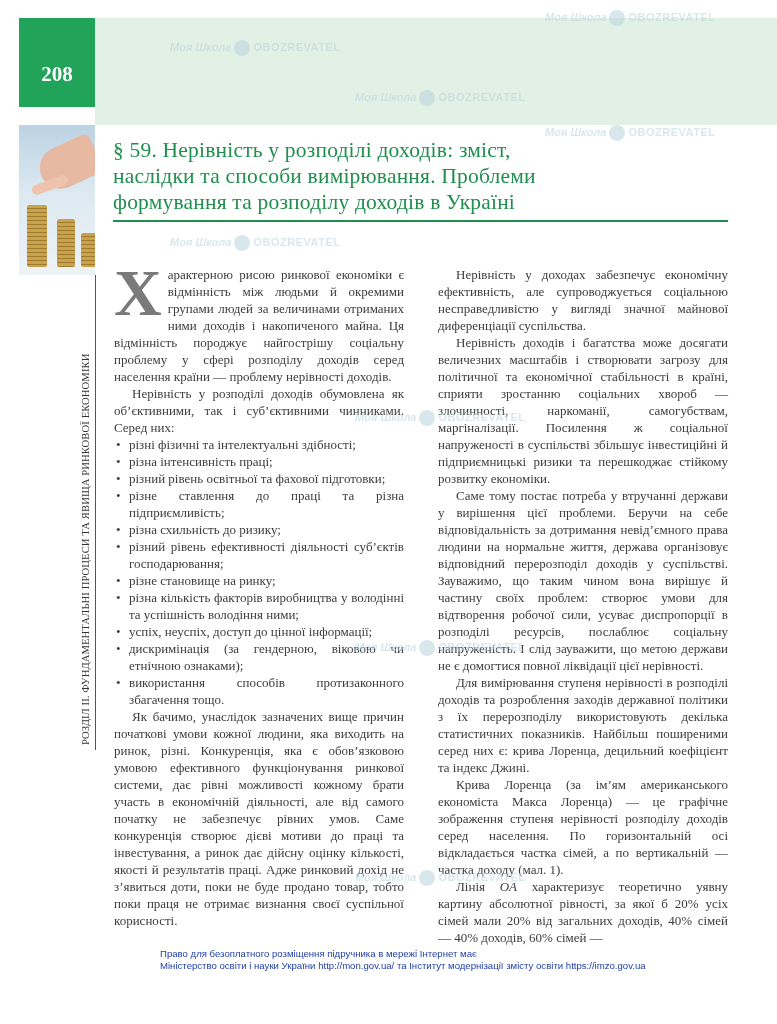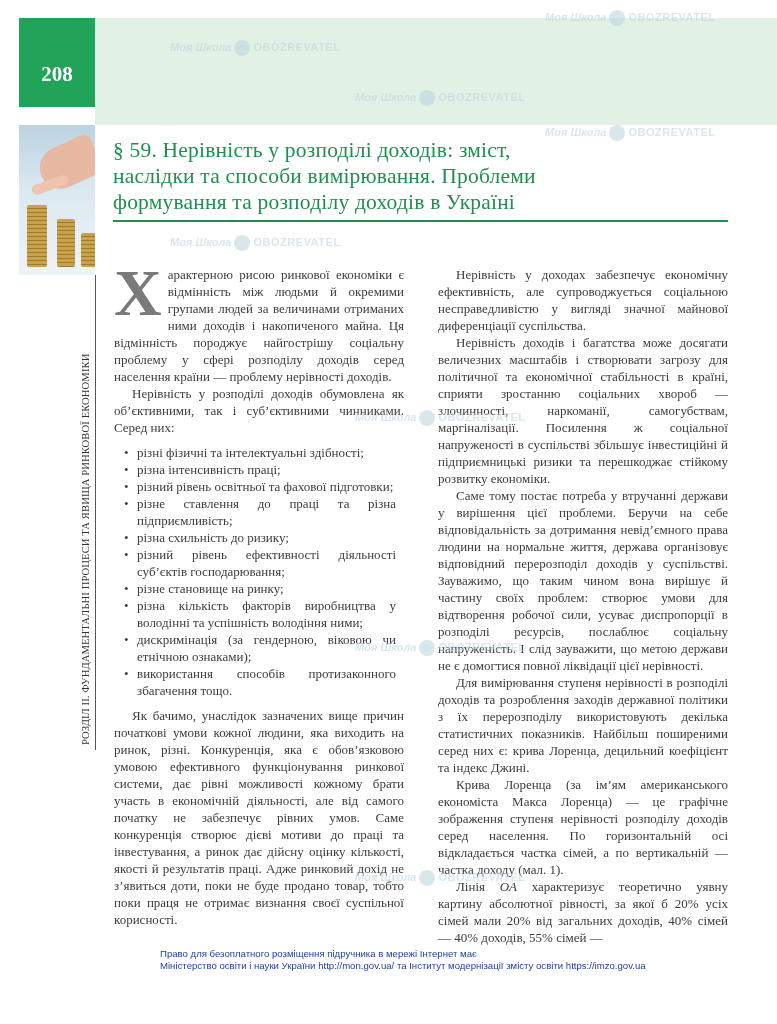--- a/index.html
+++ b/index.html
@@ -66,21 +66,21 @@
   }
   .col-left { left:114px; }
   .col-right { left:438px; }
   .col p { margin:0; text-indent:18px; }
   .col p.first { text-indent:0; }
   .dropcap {
     float:left; font-size:66px; line-height:50px; height:52px;
     color:#7a7a7a; font-weight:bold; margin:2px 6px 0 0;
     font-family:"Liberation Serif","DejaVu Serif",serif;
   }
-  ul.bullets { list-style:none; margin:8px; padding:0; }
+  ul.bullets { list-style:none; margin:0; padding:0; }
   ul.bullets li { position:relative; padding-left:15px; }
   ul.bullets li::before { content:"•"; position:absolute; left:2px; top:0; }
   .footer {
     position:absolute; left:160px; top:948px; width:600px;
     font-family:"Liberation Sans","DejaVu Sans",sans-serif;
     font-size:9.6px; line-height:12px; color:#1f3fa8;
   }
   .wm {
     position:absolute; color:#b9d4de; font-family:"Liberation Sans",sans-serif;
     font-size:11px; font-style:italic; font-weight:bold; opacity:0.55;
@@ -120,33 +120,34 @@
   <p>Нерівність у розподілі доходів обумовлена як об’єктивними, так і суб’єктивними чинниками. Серед них:</p>
   <ul class="bullets">
     <li>різні фізичні та інтелектуальні здібності;</li>
     <li>різна інтенсивність праці;</li>
     <li>різний рівень освітньої та фахової підготовки;</li>
     <li>різне ставлення до праці та різна підприємливість;</li>
     <li>різна схильність до ризику;</li>
     <li>різний рівень ефективності діяльності суб’єктів господарювання;</li>
     <li>різне становище на ринку;</li>
     <li>різна кількість факторів виробництва у володінні та успішність володіння ними;</li>
+    <li>успіх, неуспіх, доступ до цінної інформації;</li>
     <li>дискримінація (за гендерною, віковою чи етнічною ознаками);</li>
     <li>використання способів протизаконного збагачення тощо.</li>
   </ul>
   <p>Як бачимо, унаслідок зазначених вище причин початкові умови кожної людини, яка виходить на ринок, різні. Конкуренція, яка є обов’язковою умовою ефективного функціонування ринкової системи, дає рівні можливості кожному брати участь в економічній діяльності, але від самого початку не забезпечує рівних умов. Саме конкуренція створює дієві мотиви до праці та інвестування, а ринок дає дійсну оцінку кількості, якості й результатів праці. Адже ринковий дохід не з’явиться доти, поки не буде продано товар, тобто поки праця не отримає визнання своєї суспільної корисності.</p>
 </div>
 
 <div class="col col-right">
   <p>Нерівність у доходах забезпечує економічну ефективність, але супроводжується соціальною несправедливістю у вигляді значної майнової диференціації суспільства.</p>
   <p>Нерівність доходів і багатства може досягати величезних масштабів і створювати загрозу для політичної та економічної стабільності в країні, сприяти зростанню соціальних хвороб — злочинності, наркоманії, самогубствам, маргіналізації. Посилення ж соціальної напруженості в суспільстві збільшує інвестиційні й підприємницькі ризики та перешкоджає стійкому розвитку економіки.</p>
   <p>Саме тому постає потреба у втручанні держави у вирішення цієї проблеми. Беручи на себе відповідальність за дотримання невід’ємного права людини на нормальне життя, держава організовує відповідний перерозподіл доходів у суспільстві. Зауважимо, що таким чином вона вирішує й частину своїх проблем: створює умови для відтворення робочої сили, усуває диспропорції в розподілі ресурсів, послаблює соціальну напруженість. І слід зауважити, що метою держави не є домогтися повної ліквідації цієї нерівності.</p>
   <p>Для вимірювання ступеня нерівності в розподілі доходів та розроблення заходів державної політики з їх перерозподілу використовують декілька статистичних показників. Найбільш поширеними серед них є: крива Лоренца, децильний коефіцієнт та індекс Джині.</p>
   <p>Крива Лоренца (за ім’ям американського економіста Макса Лоренца) — це графічне зображення ступеня нерівності розподілу доходів серед населення. По горизонтальній осі відкладається частка сімей, а по вертикальній — частка доходу (мал. 1).</p>
-  <p><span>Лінія </span><i>OA</i><span> характеризує теоретично уявну картину абсолютної рівності, за якої б 20% усіх сімей мали 20% від загальних доходів, 40% сімей — 40% доходів, 55% сімей —</span></p>
+  <p><span>Лінія </span><i>OA</i><span> характеризує теоретично уявну картину абсолютної рівності, за якої б 20% усіх сімей мали 20% від загальних доходів, 40% сімей — 40% доходів, 60% сімей —</span></p>
 </div>
 
 <div class="footer">
   <div>Право для безоплатного розміщення підручника в мережі Інтернет має</div>
   <div>Міністерство освіти і науки України http://mon.gov.ua/ та Інститут модернізації змісту освіти https://imzo.gov.ua</div>
 </div>
 
 <div class="wm" style="left:170px;top:40px;"><span>Моя Школа</span><span class="circ"></span><span class="obz">OBOZREVATEL</span></div>
 <div class="wm" style="left:355px;top:90px;"><span>Моя Школа</span><span class="circ"></span><span class="obz">OBOZREVATEL</span></div>
 <div class="wm" style="left:545px;top:10px;"><span>Моя Школа</span><span class="circ"></span><span class="obz">OBOZREVATEL</span></div>

